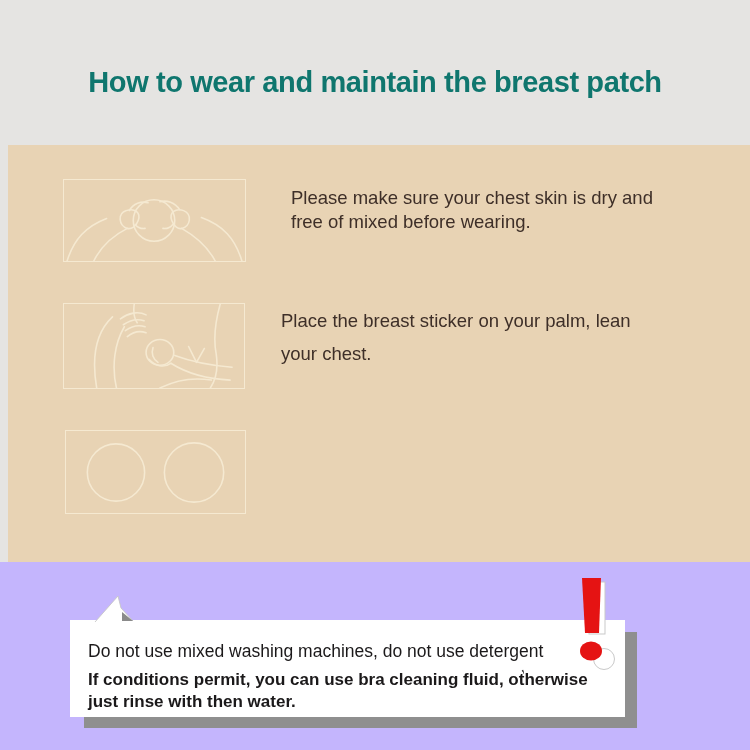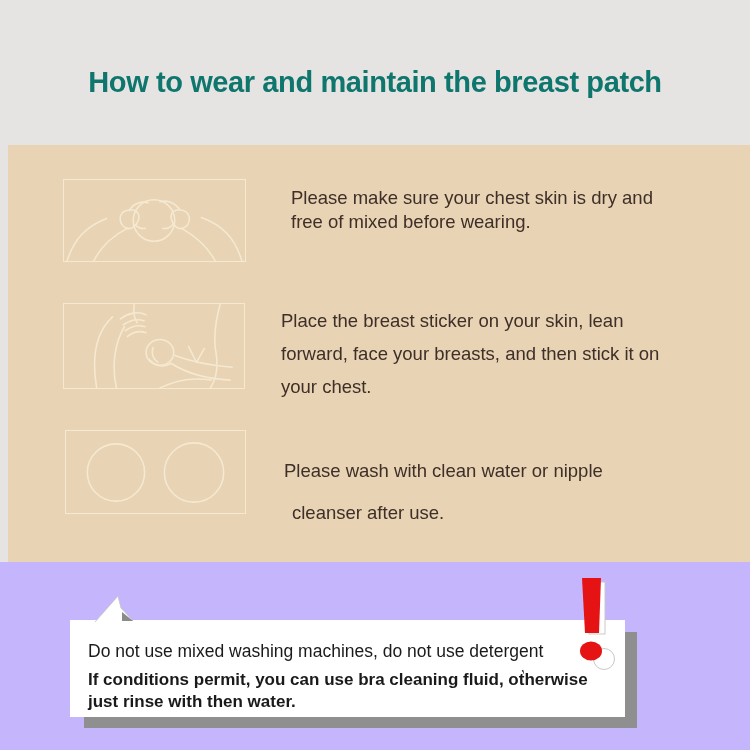--- a/index.html
+++ b/index.html
@@ -89,36 +89,31 @@
           <path d="M90,44 C88,50 90,56 95,59"></path>
           <path d="M108,60 C124,70 144,76 168,77"></path>
           <path d="M112,52 C128,58 148,62 170,64"></path>
           <path d="M158,0 C153,18 151,36 154,51 C156,65 154,76 148,85"></path>
           <path d="M126,43 L134,59 L142,45"></path>
           <path d="M97,85 C113,77 131,74 149,77"></path>
         </g>
       </svg>
     </div>
     <div class="caption cap-2">
-      <div class="cap-line">Place the breast sticker on your skin, lean</div>
-      <div class="cap-line">forward, face your breasts, and then stick it on</div>
+      <div class="cap-line">Place the breast sticker on your palm, lean</div>
       <div class="cap-line">your chest.</div>
     </div>
 
     <div class="figure fig-3">
       <svg viewBox="0 0 180 83">
         <g class="lineart">
           <circle cx="50" cy="42" r="29"></circle>
           <circle cx="129" cy="42" r="30"></circle>
         </g>
       </svg>
-    </div>
-    <div class="caption cap-3">
-      <div class="cap-line">Please wash with clean water or nipple</div>
-      <div class="cap-line">cleanser after use.</div>
     </div>
 
   </section>
 
   <section class="warning-area">
     <div class="warn-shadow"></div>
     <div class="warn-box"></div>
 
     <svg class="tail-svg" viewBox="0 0 55 32">
       <polygon points="10,32 33,6 36,18 48,31" fill="#ffffff"></polygon>

